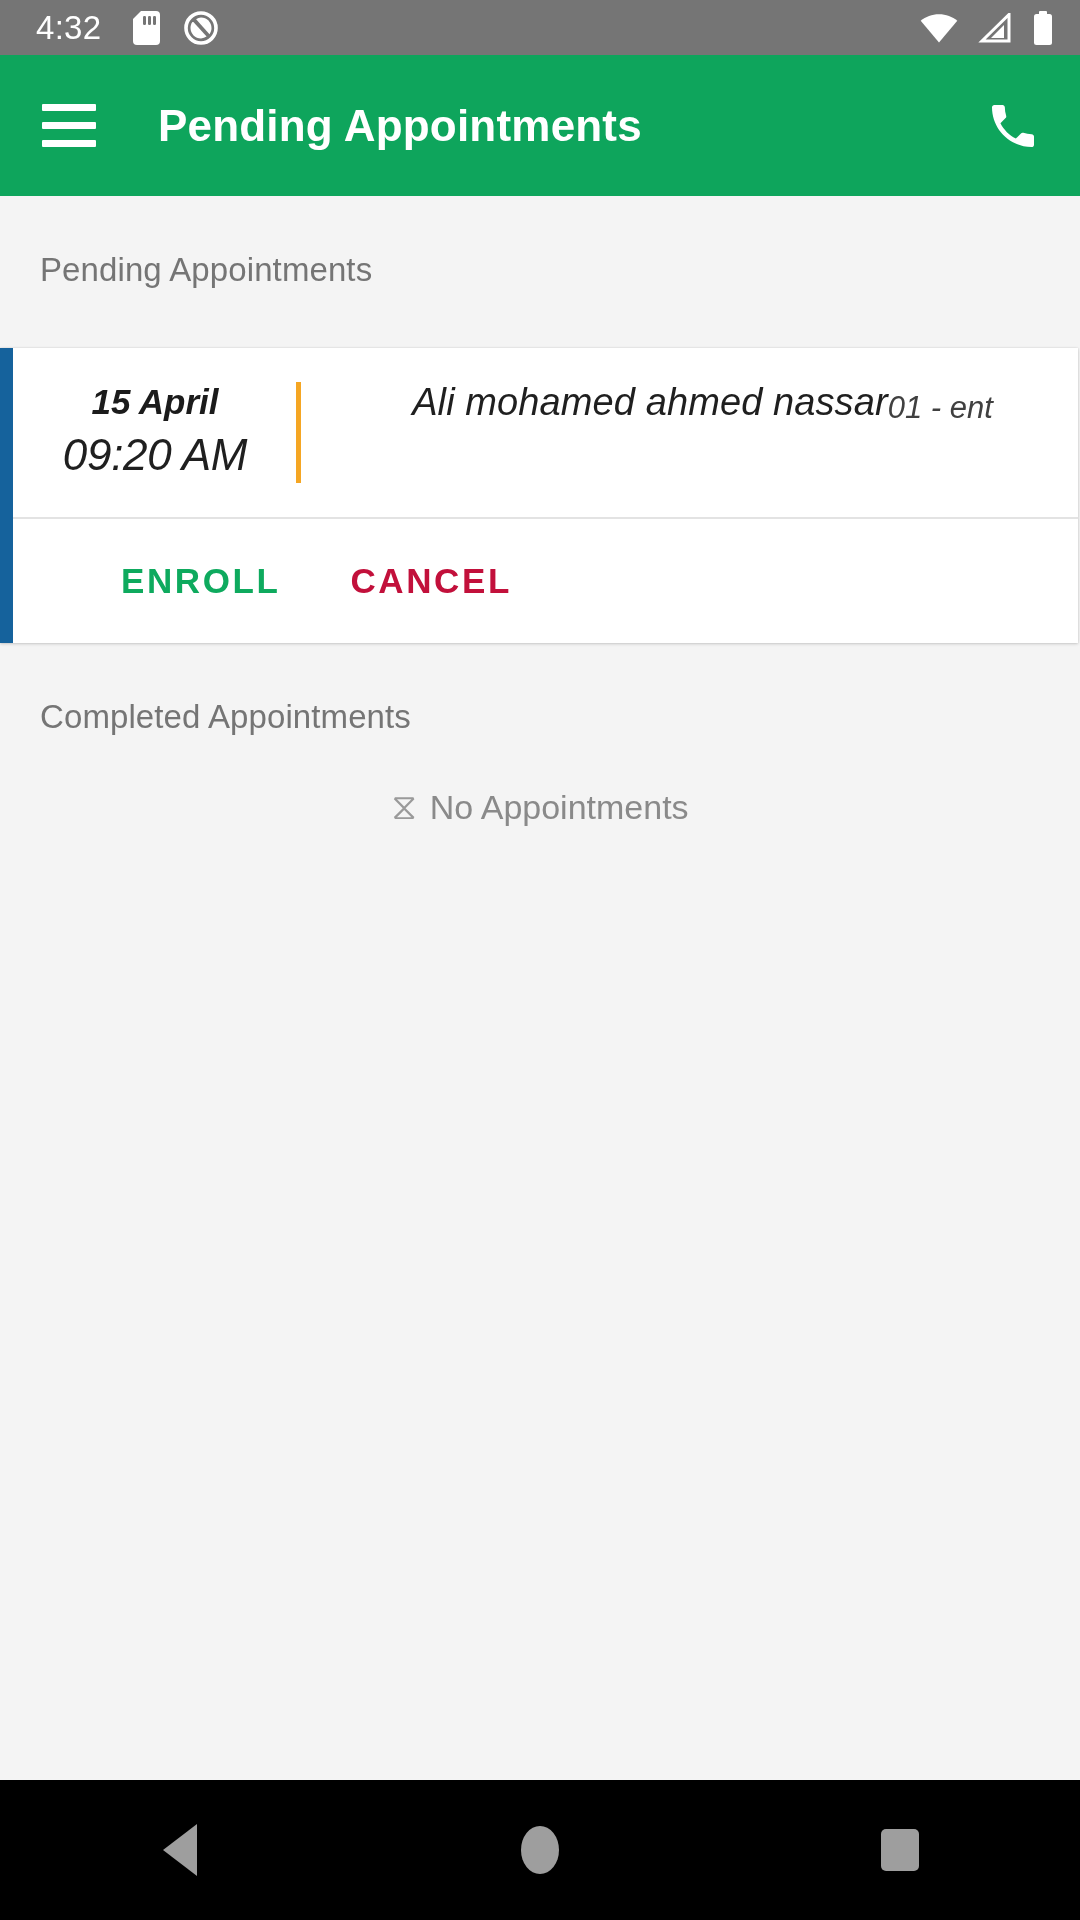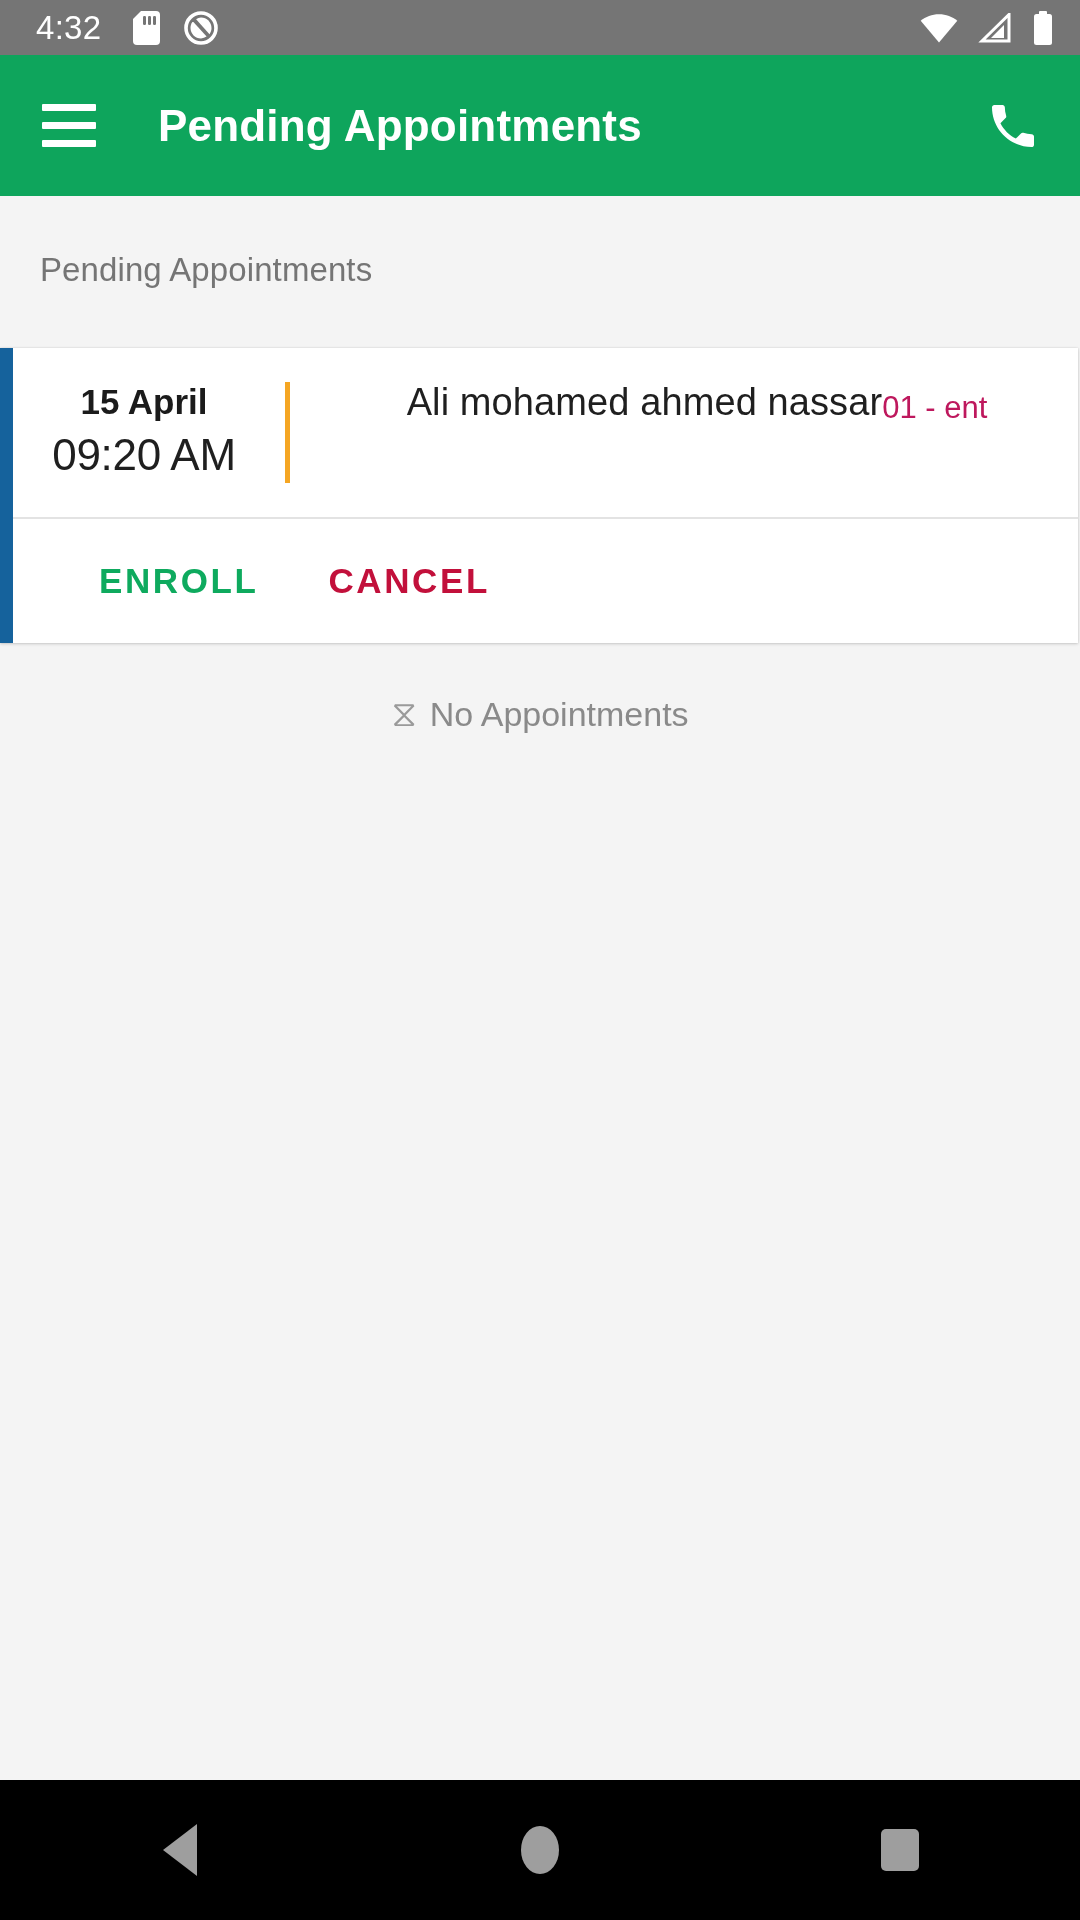--- a/index.html
+++ b/index.html
@@ -116,22 +116,23 @@
     background: #ffffff;
     border-left: 13px solid #15629c;
     box-shadow: 0 1px 3px rgba(0,0,0,0.16), 0 0 2px rgba(0,0,0,0.10);
     display: flex;
     flex-direction: column;
   }
 
   .card-main {
     display: flex;
     align-items: stretch;
-    padding: 30px 0 32px 0;
+    padding: 30px 0 32px 11px;
     min-height: 155px;
+    font-style: italic;
   }
 
   .card-datetime {
     width: 272px;
     flex: 0 0 auto;
     display: flex;
     flex-direction: column;
     align-items: center;
     justify-content: center;
     padding-right: 10px;
@@ -165,21 +166,21 @@
     padding-left: 26px;
   }
   .card-name {
     font-size: 38px;
     color: #1f1f1f;
     line-height: 1.3;
     letter-spacing: 0.1px;
   }
   .card-sub {
     font-size: 31px;
-    color: #be185d;
+    color: #404040;
     line-height: 1.35;
     margin-top: 9px;
   }
 
   .card-divider {
     height: 2px;
     background: #e3e3e3;
     width: 100%;
   }
 
@@ -191,20 +192,21 @@
   }
   .action-btn {
     font-size: 35px;
     font-weight: bold;
     letter-spacing: 2.6px;
     background: none;
     border: none;
     padding: 12px 6px;
     cursor: pointer;
     font-family: "Liberation Sans", sans-serif;
+    margin-left: 22px;
   }
   #enroll-button { color: #0eaa5e; }
   #cancel-button { color: #c2103b; margin-left: 58px; }
 
   
   #empty-state {
     margin-top: 52px;
     display: flex;
     align-items: center;
     justify-content: center;
@@ -323,20 +325,21 @@
       </div>
 
       <div class="card-divider"></div>
 
       <div class="card-actions">
         <button class="action-btn" id="enroll-button">ENROLL</button>
         <button class="action-btn" id="cancel-button">CANCEL</button>
       </div>
     </div>
 
+    <div class="section-header">Completed Appointments</div>
 
     <div id="empty-state">
       <span id="hourglass-icon">⧖</span>
       <span>No Appointments</span>
     </div>
 
   </div>
 
   <div id="nav-bar">
     <div class="nav-btn">

